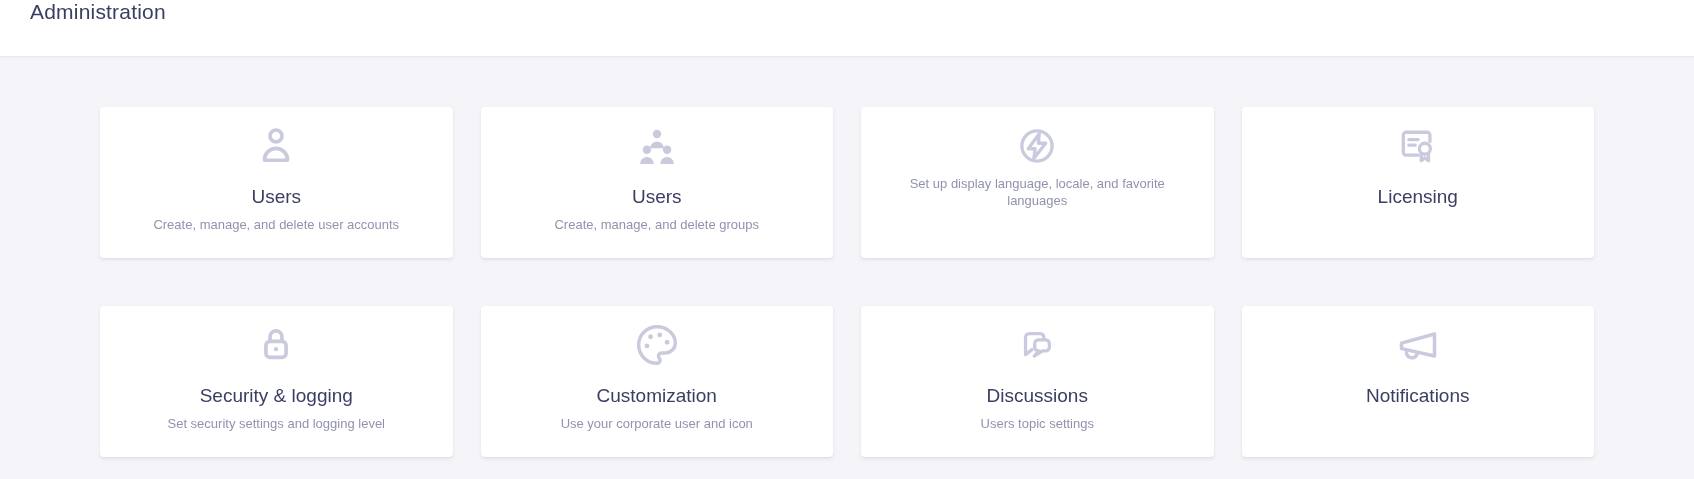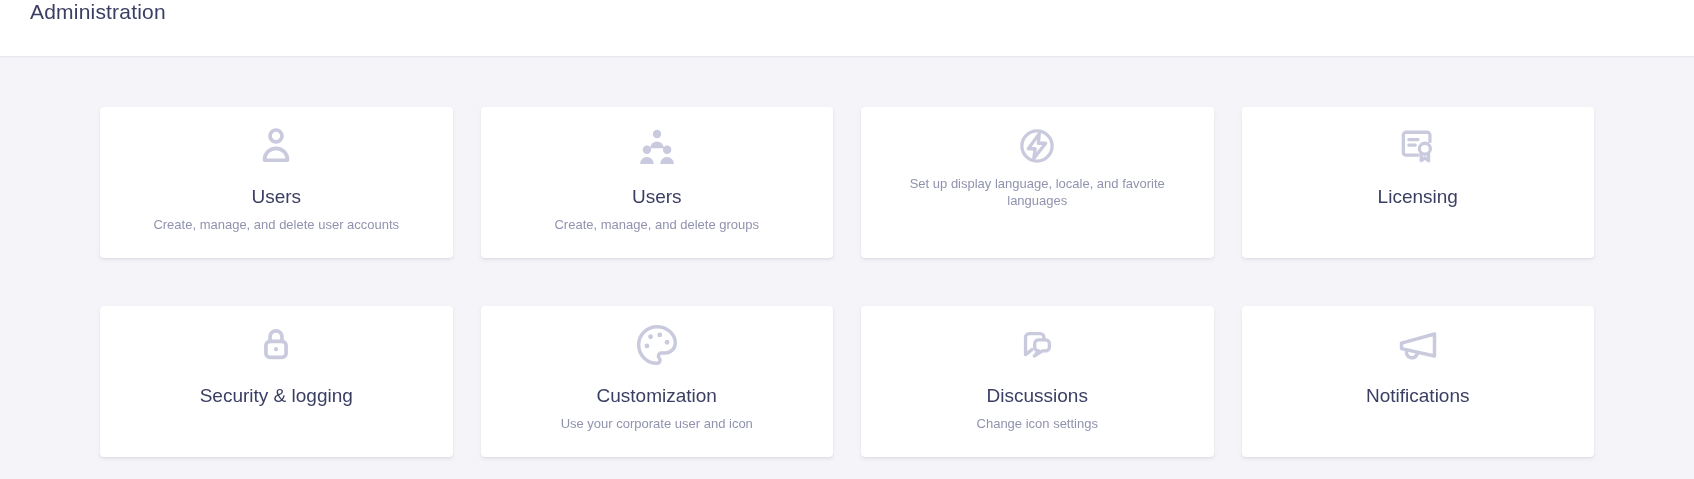--- a/index.html
+++ b/index.html
@@ -134,20 +134,21 @@
 
   <div class="card">
     <span class="card-icon">
   <svg viewBox="0 0 48 48" fill="none" stroke="currentColor" stroke-width="4" stroke-linecap="round" stroke-linejoin="round">
     <rect x="13" y="20" width="22" height="17.5" rx="4.5"></rect>
     <path d="M17.5 20v-5a6.5 6.5 0 0 1 13 0v5"></path>
     <circle cx="24" cy="28.5" r="2.2" fill="currentColor" stroke="none"></circle>
   </svg>
 </span>
     <div class="card-title">Security &amp; logging</div>
+    <div class="card-desc">Set security settings and logging level</div>
   </div>
 
   <div class="card">
     <span class="card-icon">
   <svg viewBox="0 0 48 48" fill="none" stroke="currentColor" stroke-width="3.8" stroke-linecap="round" stroke-linejoin="round">
     <path d="M24 4C13 4 4 13 4 24s9 20 20 20c1.85 0 3.3-1.5 3.3-3.38 0-.87-.36-1.67-.88-2.25-.58-.58-.87-1.3-.87-2.25a3.28 3.28 0 0 1 3.33-3.33h4c6.1 0 11.1-5 11.1-11.1C43.93 12 34.92 4 24 4z"></path>
     <circle cx="27" cy="13" r="2.6" fill="currentColor" stroke="none"></circle>
     <circle cx="35" cy="21" r="2.6" fill="currentColor" stroke="none"></circle>
     <circle cx="17" cy="15" r="2.6" fill="currentColor" stroke="none"></circle>
     <circle cx="13" cy="25" r="2.6" fill="currentColor" stroke="none"></circle>
@@ -158,21 +159,21 @@
   </div>
 
   <div class="card">
     <span class="card-icon">
   <svg viewBox="0 0 48 48" fill="none" stroke="currentColor" stroke-width="3.6" stroke-linecap="round" stroke-linejoin="round">
     <path d="M18.5 29 11.5 34.5 V15.5a4 4 0 0 1 4-4h12a4 4 0 0 1 4 4v3"></path>
     <path fill="#ffffff" d="M37.5 22.5a4 4 0 0 0-4-4h-8a4 4 0 0 0-4 4v4a4 4 0 0 0 4 4h.5L21 36l9-5.5h3.5a4 4 0 0 0 4-4z"></path>
   </svg>
 </span>
     <div class="card-title">Discussions</div>
-    <div class="card-desc">Change icon settings</div>
+    <div class="card-desc">Users topic settings</div>
   </div>
 
   <div class="card">
     <span class="card-icon">
   <svg viewBox="0 0 48 48" fill="none" stroke="currentColor" stroke-width="3.8" stroke-linecap="round" stroke-linejoin="round">
     <path d="m6 22 36-10v24L6 28v-6z"></path>
     <path d="M23.2 33.6a6 6 0 1 1-11.6-3.2"></path>
   </svg>
 </span>
     <div class="card-title">Notifications</div>

